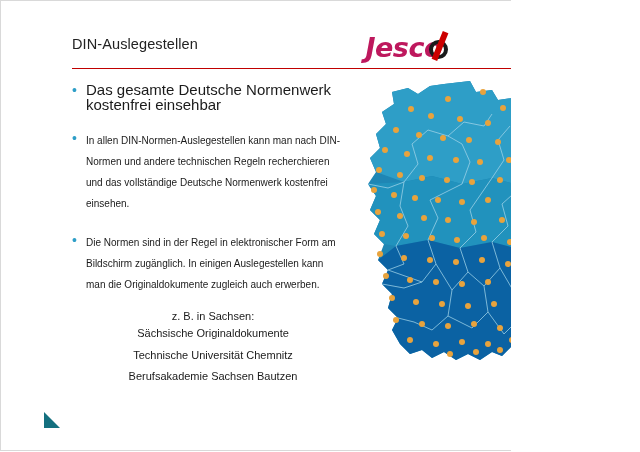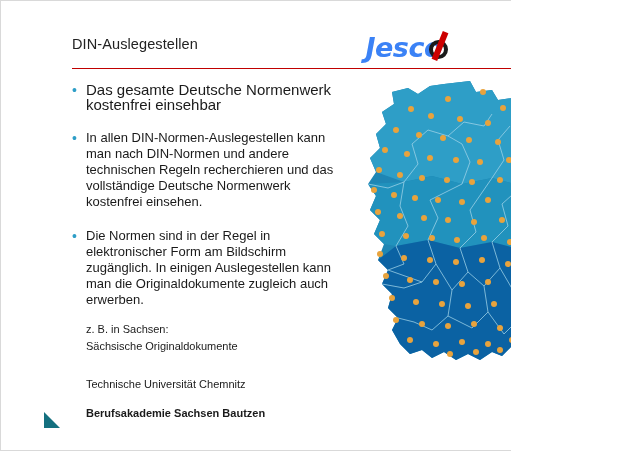--- a/index.html
+++ b/index.html
@@ -52,21 +52,21 @@
     top: 30px;
     height: 34px;
     display: flex;
     align-items: center;
   }
   .logo-text {
     font-family: "DejaVu Sans", sans-serif;
     font-weight: bold;
     font-style: italic;
     font-size: 27px;
-    color: #3b82f6;
+    color: #be185d;
     letter-spacing: -0.5px;
     line-height: 1;
   }
   .logo-mark {
     position: relative;
     width: 20px;
     height: 28px;
     margin-left: -13px;
   }
   .logo-mark .ring {
@@ -104,35 +104,36 @@
   .bullet-dot {
     flex: 0 0 auto;
     color: #2e9ec7;
     font-size: 14px;
     line-height: 14px;
     width: 14px;
     margin-top: 1px;
   }
   .bullet-text {
     flex: 1 1 auto;
-    font-size: 13px;
-    line-height: 16px;
+    font-size: 10px;
+    line-height: 21px;
     color: #1a1a1a;
   }
   .bullet-text.bold {
     font-weight: normal;
     font-size: 15px;
     line-height: 15px;
   }
   .sub-list {
     margin-top: 9px;
     font-size: 11px;
     line-height: 16.5px;
     color: #1a1a1a;
     margin-left: 14px;
+    text-align: center;
   }
   .sub-list div { white-space: nowrap; }
   .sub-list .lead { margin-bottom: 0px; }
 
   
   .map-wrap {
     position: absolute;
     left: 352px;
     top: 78px;
     width: 230px;
@@ -185,22 +186,22 @@
     </div>
 
     <div class="bullet-row" style="margin-top:18px;">
       <span class="bullet-dot">•</span>
       <span class="bullet-text">Die Normen sind in der Regel in elektronischer Form am Bildschirm zugänglich. In einigen Auslegestellen kann man die Originaldokumente zugleich auch erwerben.</span>
     </div>
 
     <div class="sub-list">
       <div class="lead">z. B. in Sachsen:</div>
       <div>Sächsische Originaldokumente</div>
-      <div style="margin-top:22px;">Technische Universität Chemnitz</div>
-      <div style="margin-top:12px;font-weight:bold;">Berufsakademie Sachsen Bautzen</div>
+      <div style="margin-top:6px;">Technische Universität Chemnitz</div>
+      <div style="margin-top:4px;">Berufsakademie Sachsen Bautzen</div>
     </div>
   </div>
 
   <div class="map-wrap">
     <svg width="230" height="340" viewBox="0 0 230 340" xmlns="http://www.w3.org/2000/svg">
       <g>
 
         <path d="M92 6 L118 3 L124 14 L140 12 L146 22 L160 20 L171 30 L166 44 L176 52 L190 50 L196 60
                  L190 72 L196 84 L208 90 L204 104 L212 116 L204 128 L210 142 L200 152 L206 166
                  L196 176 L200 190 L190 200 L196 214 L186 226 L190 240 L178 248 L182 262 L170 272

